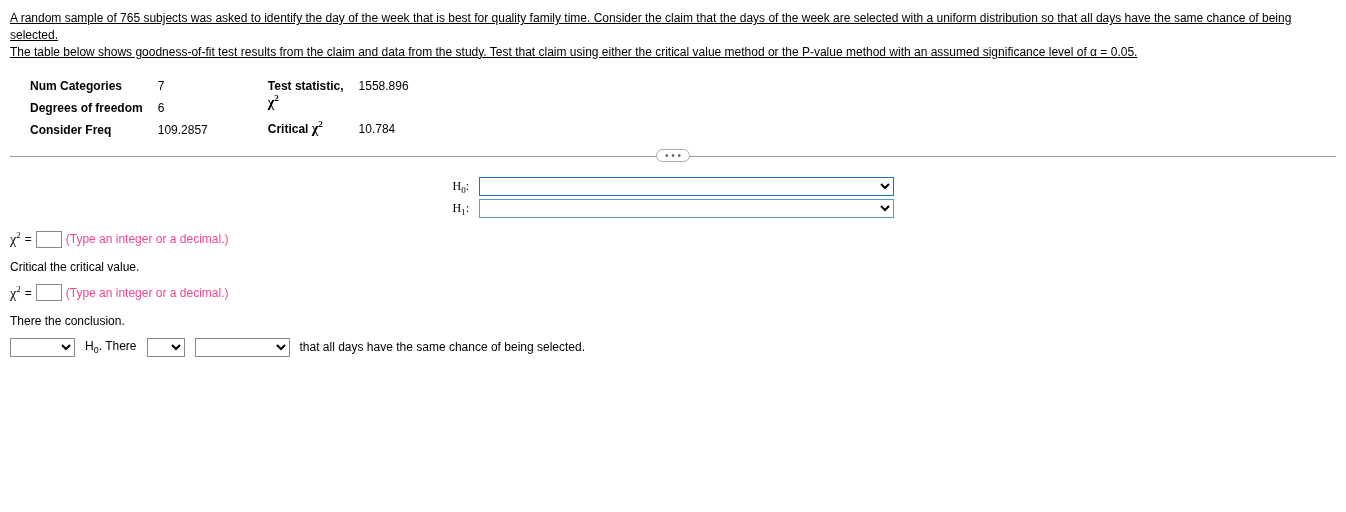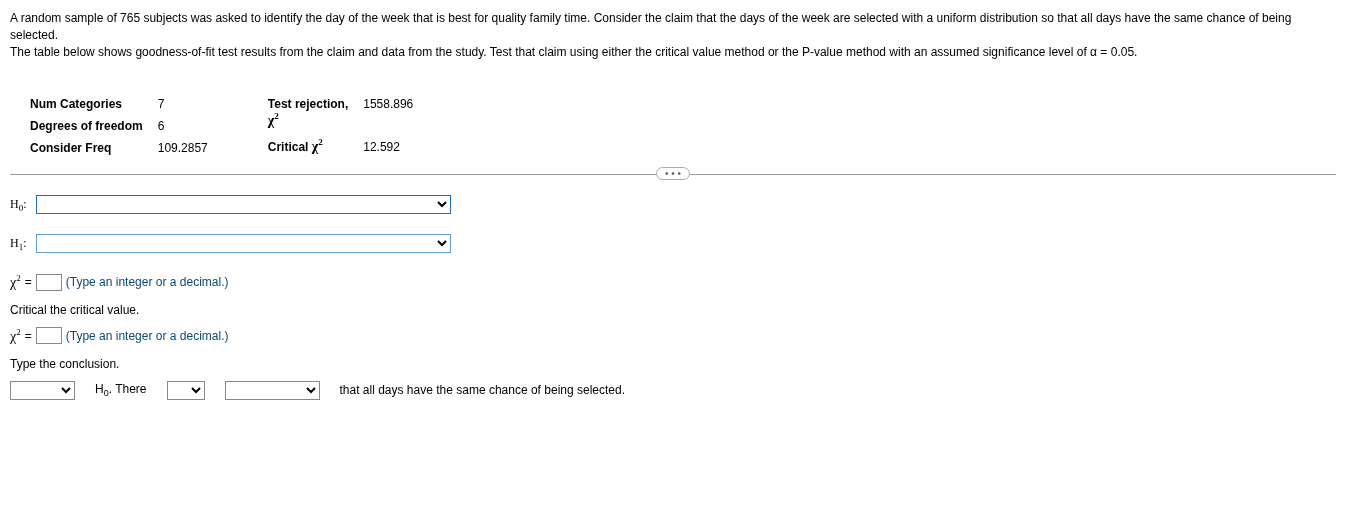--- a/index.html
+++ b/index.html
@@ -4,21 +4,21 @@
   <style>
     * { box-sizing: border-box; margin: 0; padding: 0; }
     body {
       font-family: Arial, sans-serif;
       font-size: 12px;
       color: #000;
       background: #fff;
       padding: 10px;
       width: 1346px;
     }
-    .intro { margin-bottom: 33px; line-height: 1.4; }
+    .intro { margin-bottom: 15px; line-height: 1.4; text-decoration: underline; }
     .data-table {
       margin-left: 20px;
       margin-bottom: 15px;
       display: flex;
       gap: 60px;
     }
     .data-col { display: table; }
     .data-row { display: table-row; }
     .data-label { display: table-cell; padding: 4px 15px 4px 0; white-space: nowrap; }
     .data-value { display: table-cell; padding: 4px 0; }
@@ -36,45 +36,45 @@
       background: #fff;
       border: 1px solid #aaa;
       border-radius: 10px;
       padding: 0 8px;
       font-size: 10px;
       color: #666;
       cursor: pointer;
     }
     .section { margin: 12px 0; }
     .prompt { margin-bottom: 10px; }
-    .hyp-row { display: flex; align-items: center; margin: 20px 0; }
+    .hyp-row { display: flex; align-items: center; margin: 3px 0; justify-content: center; }
     .hyp-label { width: 26px; font-family: 'Times New Roman', serif; }
     .hyp-label sub { font-size: 9px; }
     .select-wide {
       width: 415px;
       height: 19px;
       border: 1px solid #5a9bd4;
       background: #fff;
       font-size: 11px;
     }
     .select-focus { border: 1.5px solid #1e6fc1; }
     .eq-row { display: flex; align-items: center; gap: 4px; margin: 6px 0 10px 0; }
     .small-input {
       width: 26px;
       height: 17px;
       border: 1px solid #888;
       font-size: 11px;
       text-align: center;
     }
-    .hint { color: #0c4a6e; }
+    .hint { color: #ec4899; }
     .conclusion-row {
       display: flex;
       align-items: center;
       flex-wrap: wrap;
-      gap: 20px;
+      gap: 10px;
       margin-top: 6px;
     }
     .select-small {
       height: 19px;
       border: 1px solid #888;
       background: #fff;
       font-size: 11px;
     }
     .w65 { width: 65px; }
     .w38 { width: 38px; }
@@ -102,30 +102,30 @@
       <div class="data-value">6</div>
     </div>
     <div class="data-row">
       <div class="data-label bold">Consider Freq</div>
       <div class="data-value">109.2857</div>
     </div>
   </div>
   <div class="data-col">
     <div class="data-row">
       <div class="data-label bold">
-        <span>Test rejection,</span><br>
+        <span>Test statistic,</span><br>
         <span class="chi-expr"><span>χ</span><sup>2</sup></span>
       </div>
       <div class="data-value">1558.896</div>
     </div>
     <div class="data-row">
       <div class="data-label bold">
         <span>Critical </span><span class="chi-expr"><span>χ</span><sup>2</sup></span>
       </div>
-      <div class="data-value">12.592</div>
+      <div class="data-value">10.784</div>
     </div>
   </div>
 </div>
 
 <div class="divider-row">
   <span class="pill">• • •</span>
 </div>
 
 <div class="section">
   <div class="hyp-row">
@@ -151,21 +151,21 @@
   <div class="prompt">Critical the critical value.</div>
   <div class="eq-row">
     <span class="chi-expr"><span>χ</span><sup>2</sup></span>
     <span> = </span>
     <input class="small-input" style="">
     <span class="hint">(Type an integer or a decimal.)</span>
   </div>
 </div>
 
 <div class="section">
-  <div class="prompt">Type the conclusion.</div>
+  <div class="prompt">There the conclusion.</div>
   <div class="conclusion-row">
     <select class="select-small w65"></select>
     <span><span> H</span><sub>0</sub><span>. There </span></span>
     <select class="select-small w38"></select>
     <select class="select-small w95"></select>
     <span> that all days have the same chance of being selected.</span>
   </div>
 </div>
 
 </body></html>

